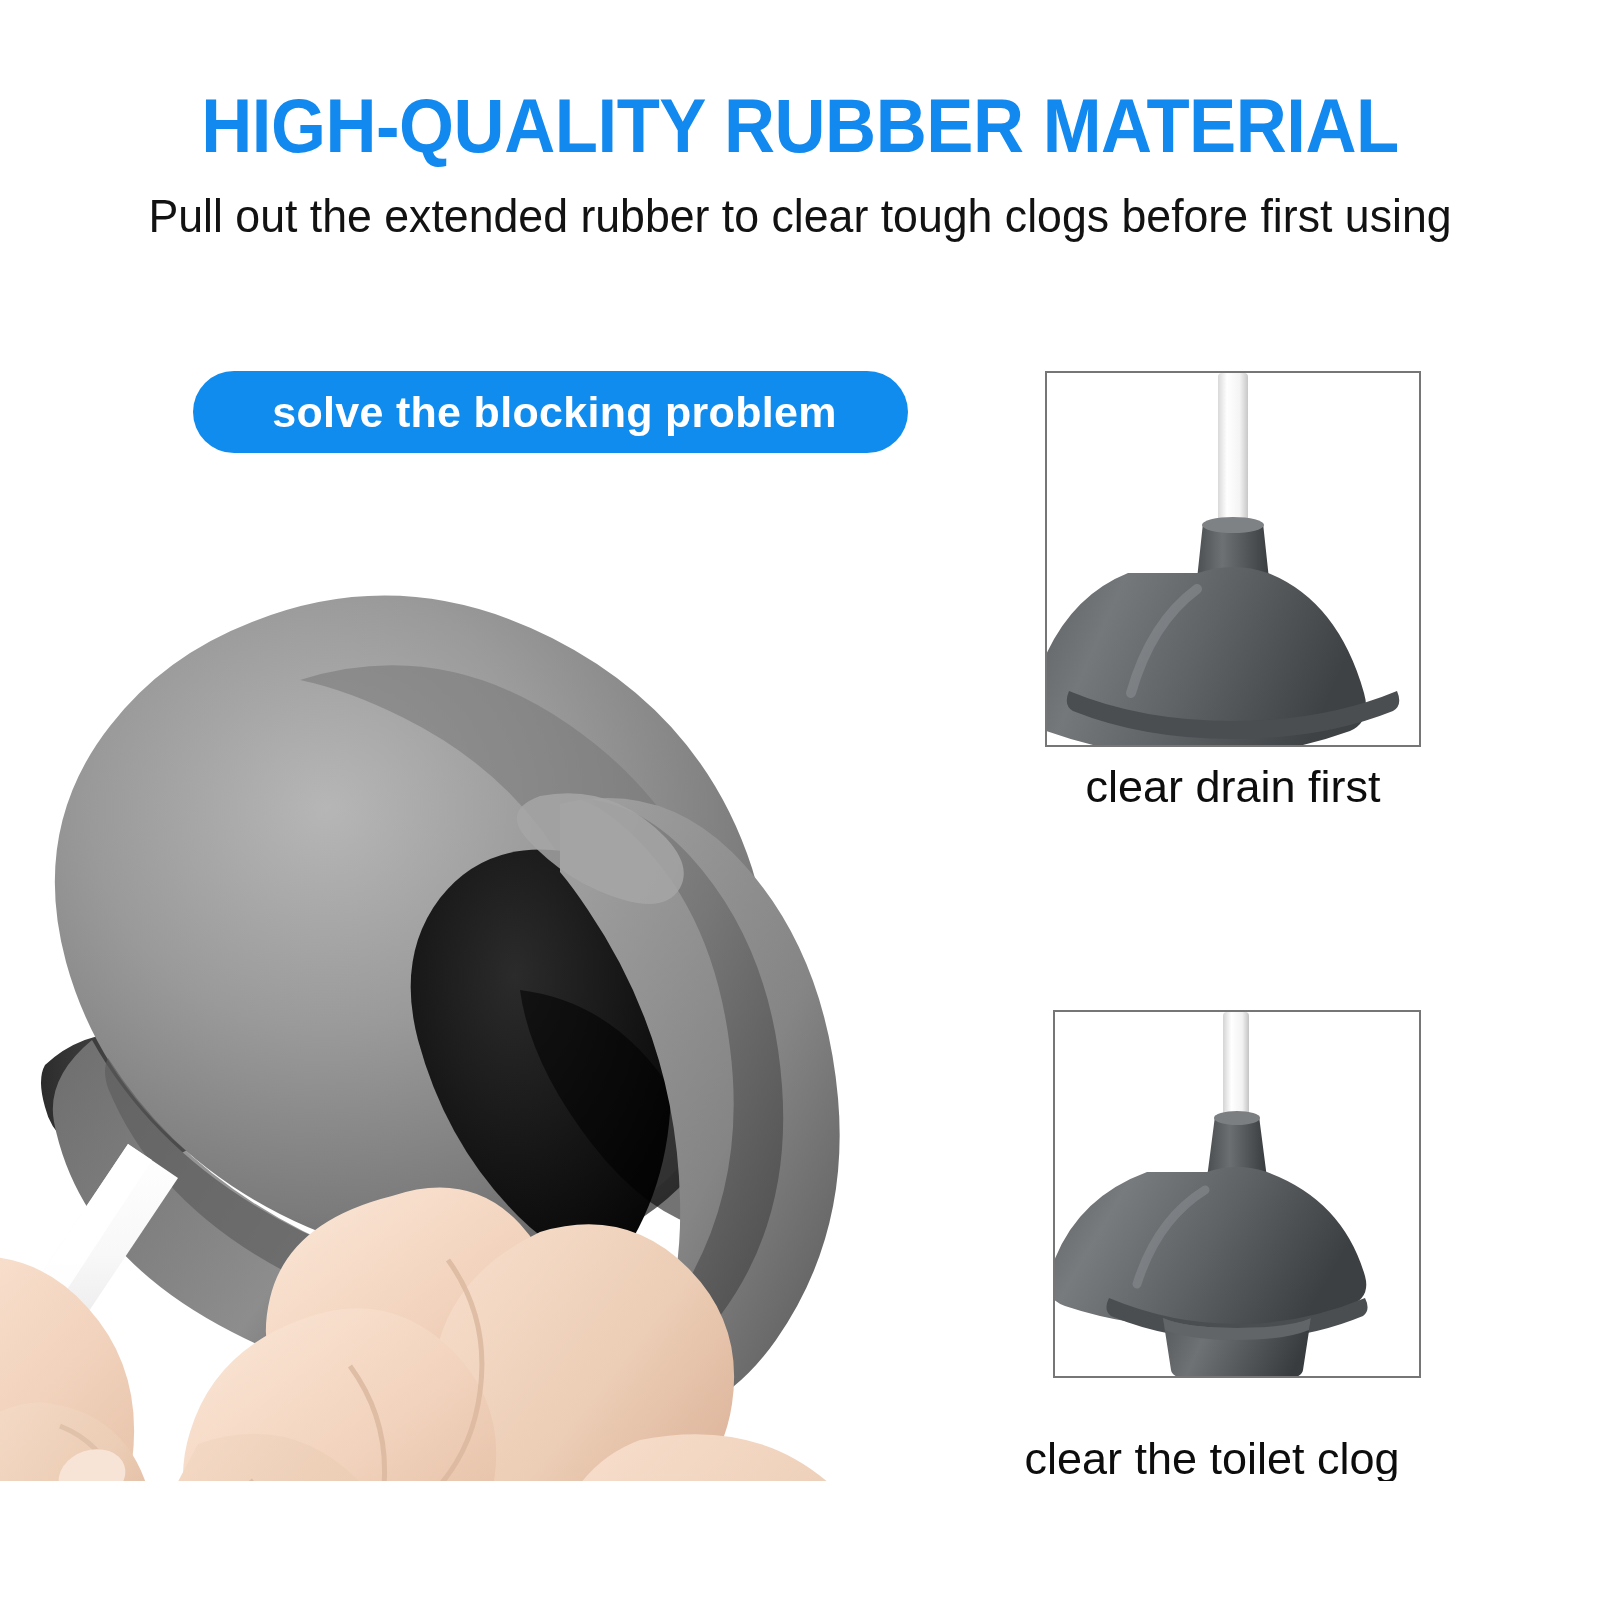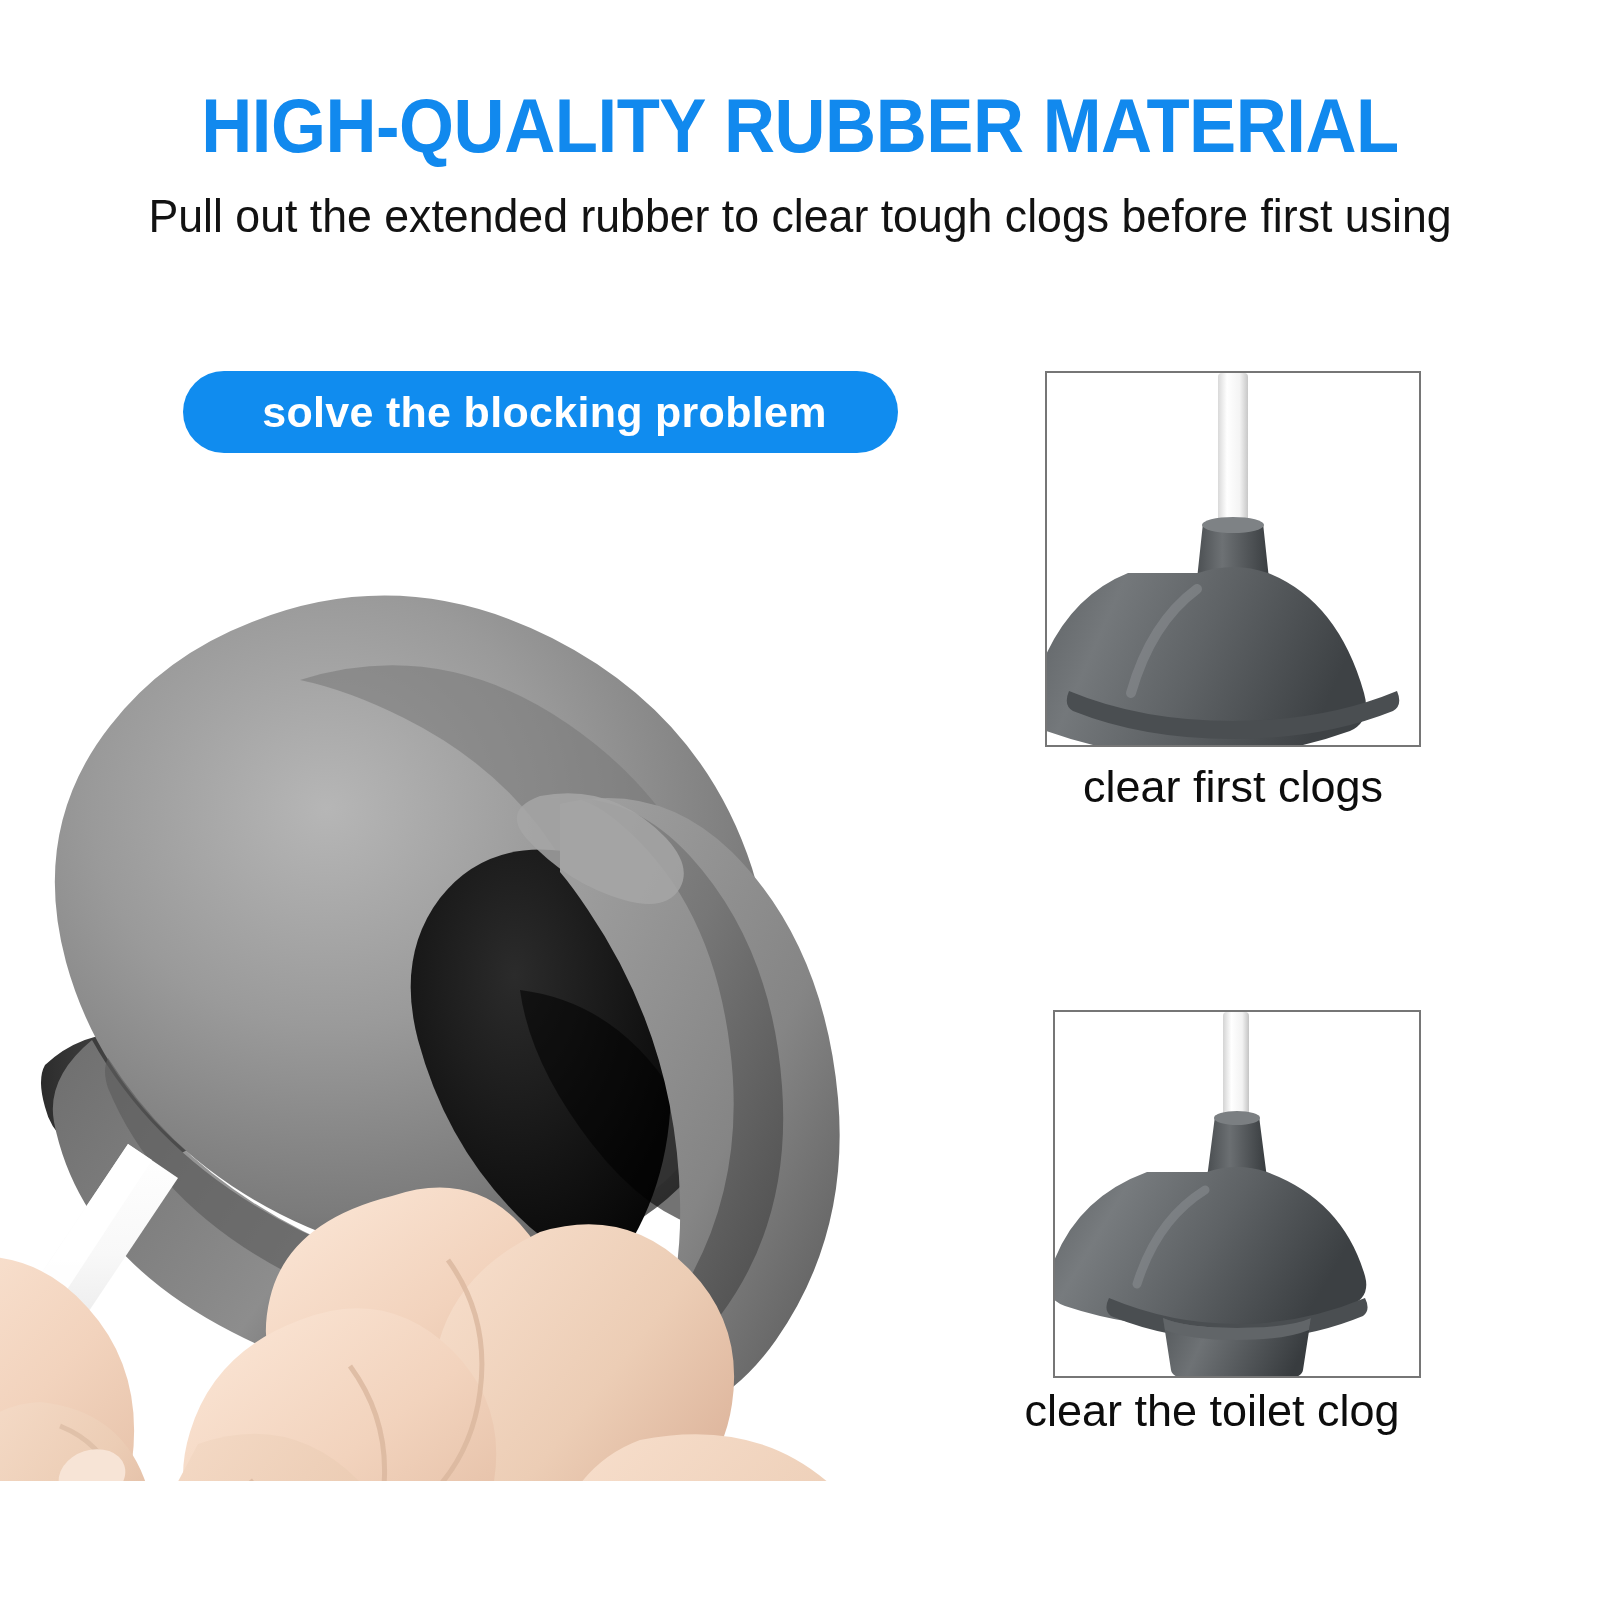--- a/index.html
+++ b/index.html
@@ -45,21 +45,21 @@
     line-height: 56px;
     color: #121212;
     transform: scaleX(0.95);
     transform-origin: 50% 50%;
     white-space: nowrap;
   }
 
   
   .badge {
     position: absolute;
-    left: 183px;
+    left: 193px;
     top: 371px;
     width: 715px;
     height: 82px;
     border-radius: 41px;
     background: #108cef;
     box-sizing: border-box;
   }
   .badge-label {
     position: absolute;
     left: 0;
@@ -105,21 +105,21 @@
     position: absolute;
     text-align: center;
     font-family: "Liberation Sans", "DejaVu Sans", sans-serif;
     font-weight: 400;
     font-size: 45px;
     line-height: 54px;
     color: #0d0d0d;
     white-space: nowrap;
   }
   #caption-drain  { left: 1013px; top: 760px;  width: 440px; }
-  #caption-toilet { left: 992px;  top: 1384px; width: 440px; }
+  #caption-toilet { left: 992px;  top: 1432px; width: 440px; }
 
   .panel-art { position: absolute; left: 0; top: 0; width: 100%; height: 100%; }
   .panel-art svg { display: block; width: 100%; height: 100%; }
 </style>
 </head>
 <body>
 
 <div id="page">
 
   <div class="headline">HIGH-QUALITY RUBBER MATERIAL</div>
@@ -283,21 +283,21 @@
 
         <path d="M 151 200 q 35 -12 70 0 q 70 28 96 120 q 8 28 -14 38 q -72 26 -152 26 q -80 0 -152 -26
                  q -22 -10 -14 -38 q 26 -92 96 -120 Z" fill="url(#cupA)"></path>
 
         <path d="M 22 318 q 72 30 164 30 q 92 0 164 -30 q 6 14 -4 20 q -70 28 -160 28 q -90 0 -160 -28 q -10 -6 -4 -20 Z" fill="#4a4e51"></path>
 
         <path d="M 150 216 q -46 34 -66 104" stroke="#8c9093" stroke-width="10" fill="none" opacity="0.55" stroke-linecap="round"></path>
       </svg>
     </div>
   </div>
-  <div class="panel-caption" id="caption-drain">clear first clogs</div>
+  <div class="panel-caption" id="caption-drain">clear drain first</div>
 
   <div class="panel-frame" id="frame-toilet">
     <div class="panel-art">
       <svg viewBox="0 0 364 364" xmlns="http://www.w3.org/2000/svg" aria-hidden="true">
         <defs>
           <linearGradient id="hB" x1="0" y1="0" x2="1" y2="0">
             <stop offset="0%" stop-color="#d4d4d4"></stop>
             <stop offset="32%" stop-color="#ffffff"></stop>
             <stop offset="74%" stop-color="#f2f2f2"></stop>
             <stop offset="100%" stop-color="#c4c4c4"></stop>

